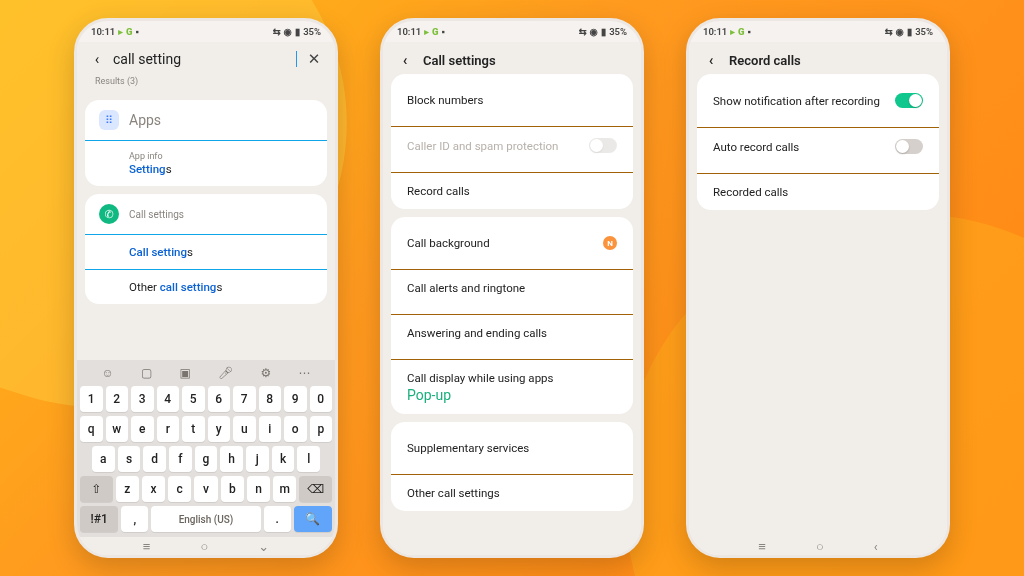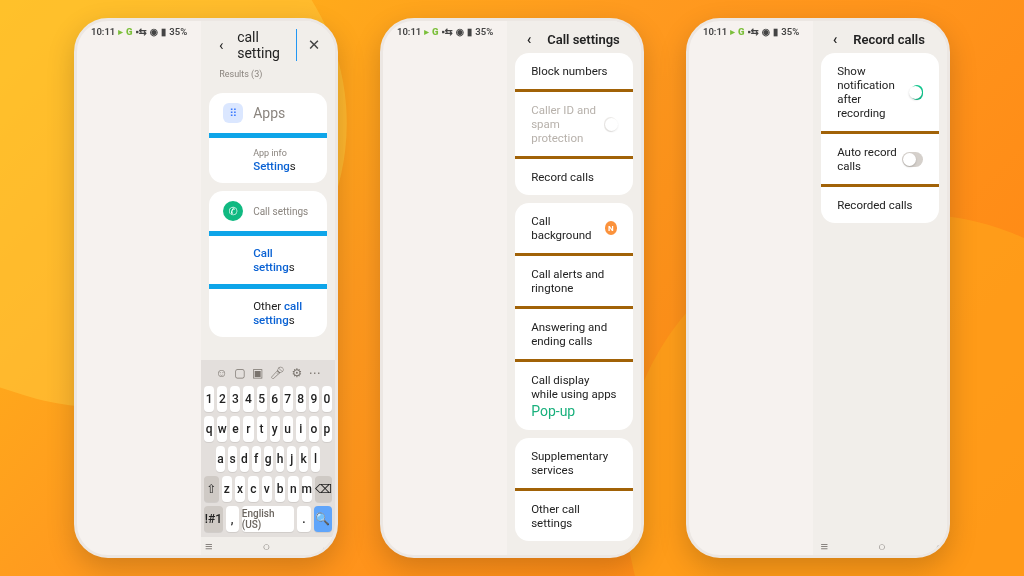--- a/index.html
+++ b/index.html
@@ -41,21 +41,21 @@
     position: relative;
     z-index: 2;
     width: 264px;
     height: 540px;
     background:#f6f2ef;
     border:3px solid #ece7e3;
     border-radius: 34px;
     box-shadow: 0 10px 28px rgba(0,0,0,.18);
     overflow: hidden;
     display:flex;
-    flex-direction:row;
+    flex-direction:column;
   }
   .phone .side-btn {
     position:absolute;
     right:-4px;
     width:3px;
     height:38px;
     background:#e2ddd8;
     border-radius:2px;
   }
   .phone .side-btn.a{top:110px}
@@ -117,21 +117,21 @@
   .card{
     background:#fff;
     border-radius:14px;
     margin:0 8px 8px;
     overflow:hidden;
   }
   .row{
     display:flex;align-items:center;
     padding:10px 14px;
     font-size:11.5px;color:#222;
-    border-top:5px solid #0ea5e9;
+    border-top:1px solid #0ea5e9;
   }
   .row:first-child{border-top:none}
   .row-icon{
     width:20px;height:20px;border-radius:6px;margin-right:10px;
     display:flex;align-items:center;justify-content:center;font-size:11px;
   }
   .row-icon.apps{background:#dbe7ff;color:#3c7bff}
   .row-icon.call{background:#10b981;color:#fff;border-radius:50%}
   .row .txt{flex:1}
   .row .small{font-size:9px;color:#8a847e;display:block;margin-bottom:1px}
@@ -165,23 +165,23 @@
 
   
   .title-bar{
     display:flex;align-items:center;gap:10px;
     padding:10px 14px 6px;
     font-size:13px;font-weight:600;color:#222;
   }
   .list-row{
     display:flex;align-items:center;justify-content:space-between;
     padding:11px 16px;
-    font-size:11.5px;color:#222;
-  }
-  .list-row + .list-row{border-top:3px solid #a16207}
+    font-size:11.5px;color:#222;margin-top:8px;
+  }
+  .list-row + .list-row{border-top:1px solid #a16207}
   .list-row.dim{color:#b7b1ab}
   .sub{font-size:14px;color:#19b07c;margin-top:2px;display:block}
   .badge-n{
     width:14px;height:14px;border-radius:50%;
     background:#fb923c;color:#fff;font-size:8px;font-weight:700;
     display:flex;align-items:center;justify-content:center;
   }
   .toggle{
     width:28px;height:15px;border-radius:9px;background:#d5d0cb;position:relative;
   }

